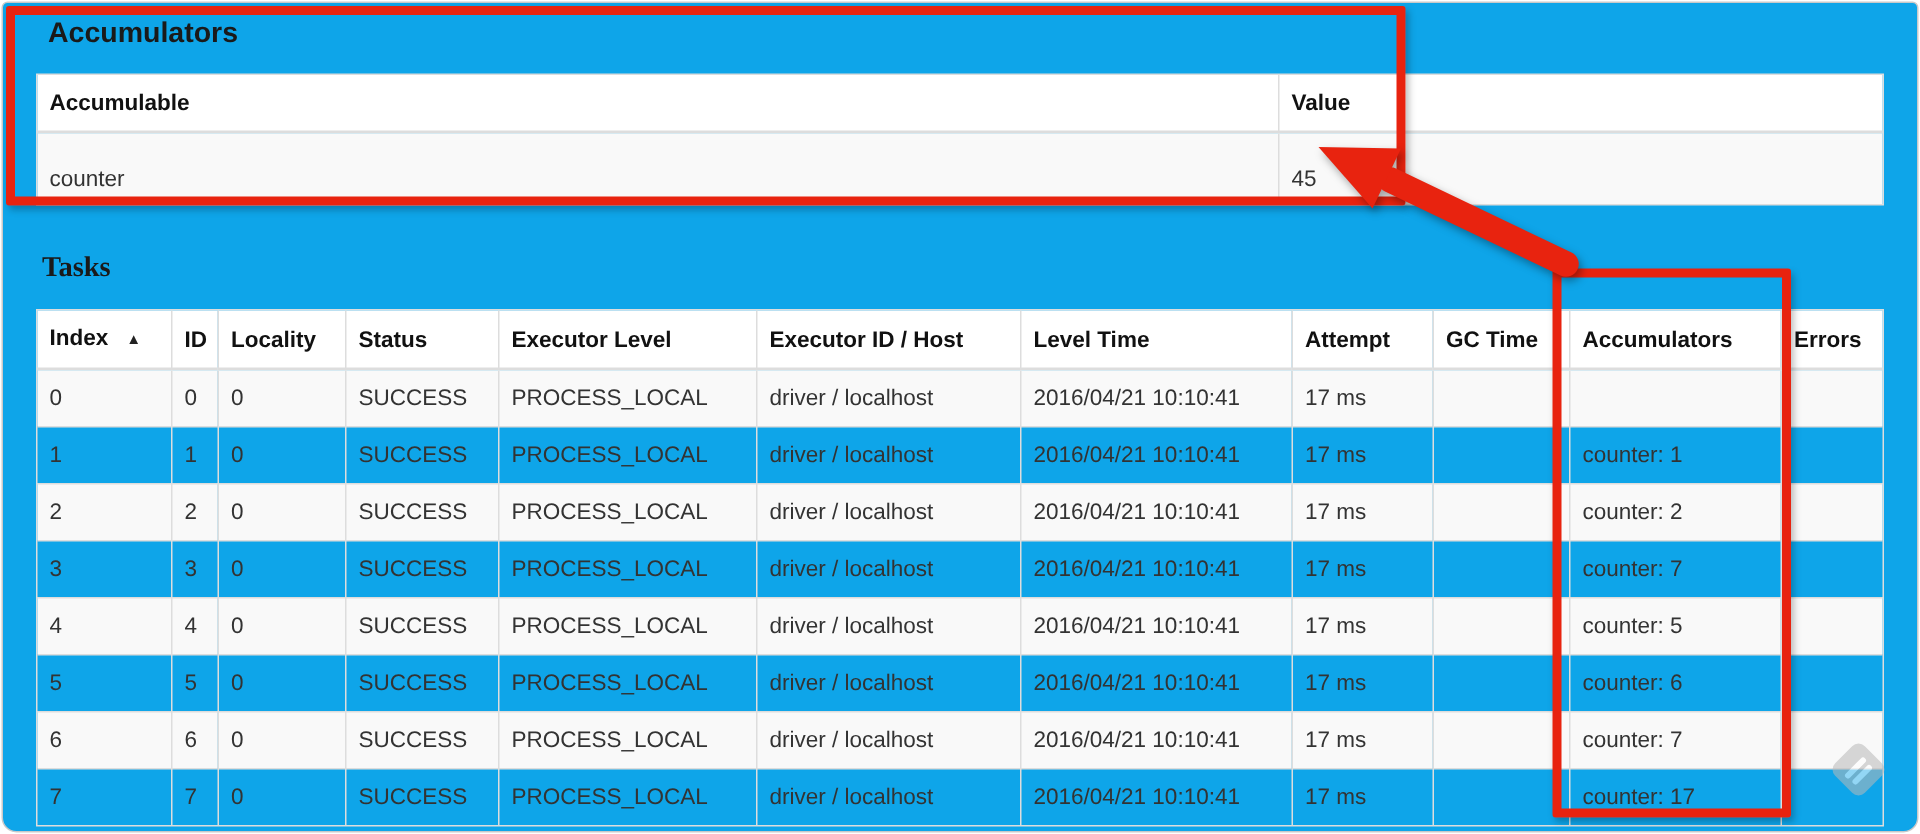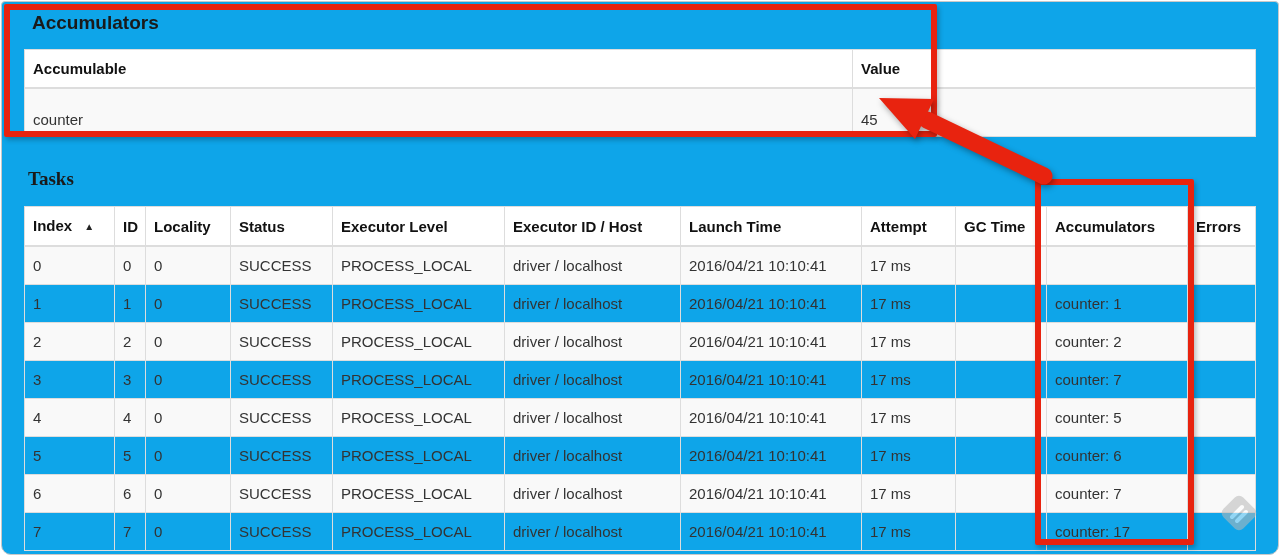--- a/index.html
+++ b/index.html
@@ -124,21 +124,21 @@
           <col style="width:68px">
       </colgroup>
       <thead>
         <tr>
           <th><span>Index</span><span class="sort-caret">▲</span></th>
           <th>ID</th>
           <th>Locality</th>
           <th>Status</th>
           <th>Executor Level</th>
           <th>Executor ID / Host</th>
-          <th>Launch Time</th>
+          <th>Level Time</th>
           <th>Attempt</th>
           <th>GC Time</th>
           <th>Accumulators</th>
           <th>Errors</th>
         </tr>
       </thead>
       <tbody>
         <tr>
           <td>0</td>
           <td>0</td>

